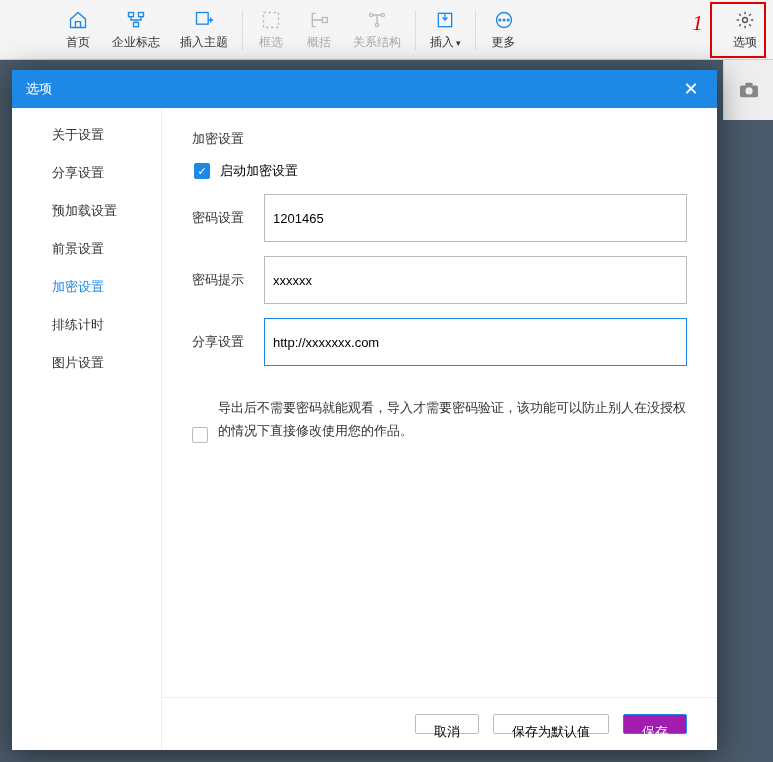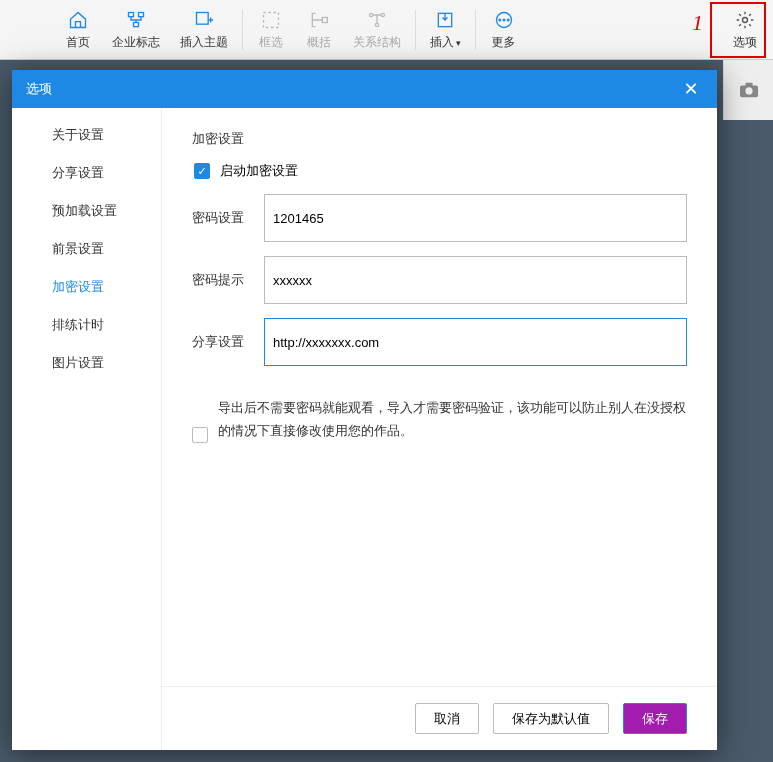--- a/index.html
+++ b/index.html
@@ -166,22 +166,22 @@
     .desc-text { flex:1; line-height:1.8; color:#333; font-size:13px; }
 
     .footer {
       border-top: 1px solid #eee;
       padding: 16px 30px;
       display: flex;
       justify-content: flex-end;
       gap: 14px;
     }
     .btn {
-      height: 31px;
-      padding: 2px 18px;
+      height: 20px;
+      padding: 8px 18px;
       border: 1px solid #bbb;
       background:#fff;
       cursor:pointer;
       font-size:13px;
       border-radius:2px;
     }
     .btn.primary {
       background:#a21caf; border-color:#1e88e5; color:#fff;
     }
     svg { display:block; }

